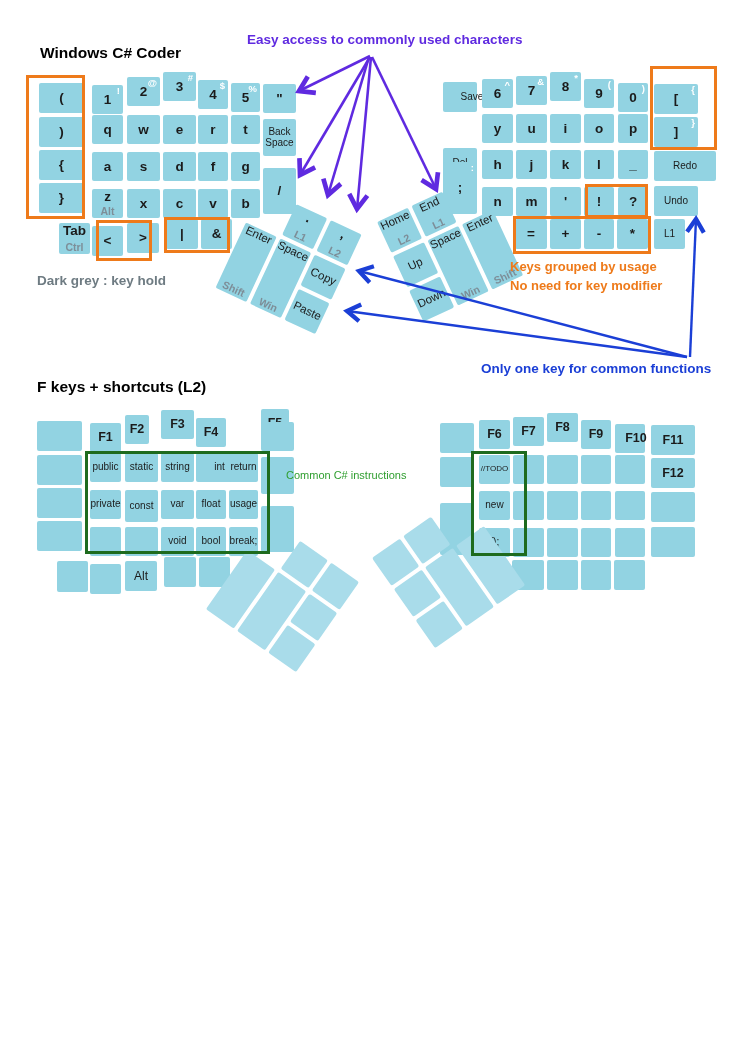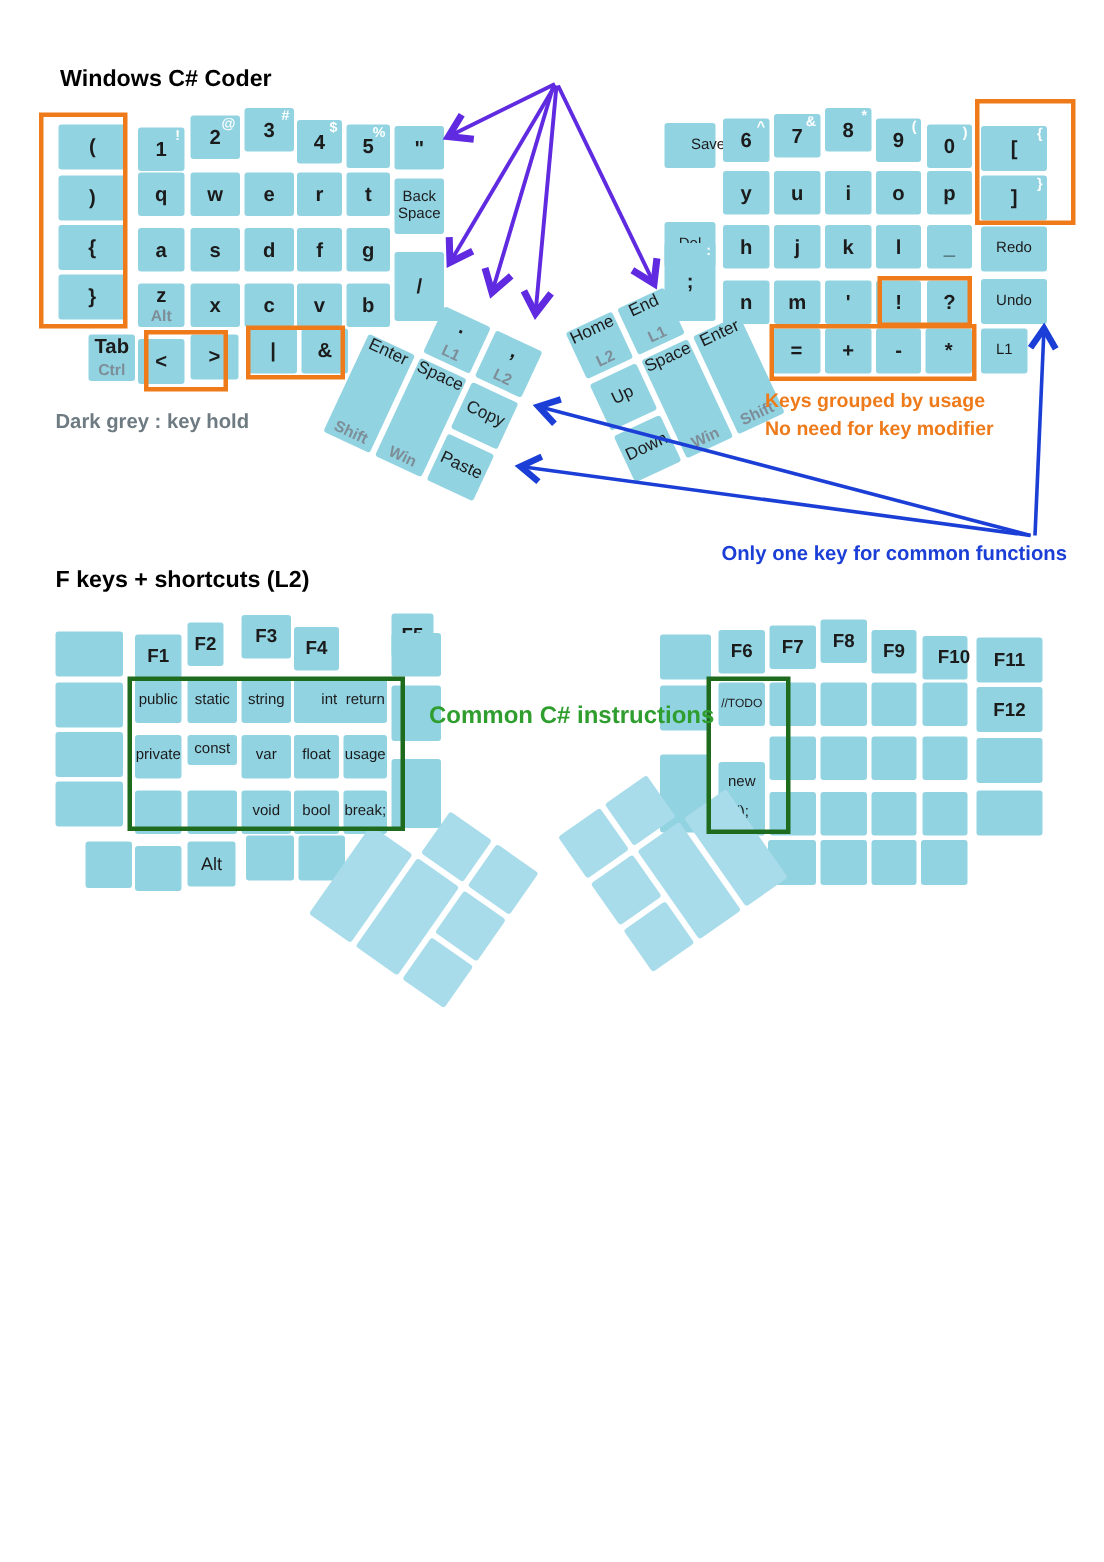--- a/index.html
+++ b/index.html
@@ -21,29 +21,30 @@
   .cluster{position:absolute;width:112px;height:112px;transform-origin:0 0;z-index:10;}
   .cluster .key{z-index:10;}
   .obox{position:absolute;border:3px solid var(--orange,#ee7a1a);z-index:30;box-sizing:border-box;}
   .gbox{position:absolute;border:3px solid var(--greenbox,#1e6b1e);z-index:30;box-sizing:border-box;}
   .annot{position:absolute;z-index:35;white-space:nowrap;}
   .t-title{font-weight:bold;font-size:15.5px;color:#000;}
   .a-purple{color:var(--purple,#5f2ae0);font-size:13.5px;font-weight:600;}
   .a-grey{color:var(--greynote,#6e7b82);font-size:13.5px;font-weight:bold;}
   .a-orange{color:var(--orange,#ee7a1a);font-size:13px;font-weight:600;}
   .a-blue{color:var(--blue,#1b3fd6);font-size:13.5px;font-weight:600;}
-  .a-green{color:var(--greentext,#2f9e2f);font-size:16px;font-weight:700;}
+  .a-green{color:var(--greentext,#2f9e2f);font-size:11px;font-weight:400;}
   #arrows{position:absolute;left:0;top:0;z-index:40;pointer-events:none;}
 </style>
 </head>
 <body>
 
 <div id="board">
 
   <div class="annot t-title" style="left:40px;top:44px">Windows C# Coder</div>
+  <div class="annot a-purple" style="left:247px;top:32px">Easy access to commonly used characters</div>
   <div class="annot a-grey" style="left:37px;top:273px">Dark grey : key hold</div>
   <div class="annot a-orange" style="left:510px;top:259px">Keys grouped by usage</div>
   <div class="annot a-orange" style="left:510px;top:278px">No need for key modifier</div>
   <div class="annot a-blue" style="left:481px;top:361px">Only one key for common functions</div>
   <div class="annot t-title" style="left:37px;top:378px">F keys + shortcuts (L2)</div>
   <div class="annot a-green" style="left:286px;top:469px">Common C# instructions</div>
 
   <div class="obox" style="left:26px;top:75px;width:59px;height:144px"></div>
   <div class="obox" style="left:96px;top:220px;width:56px;height:41px"></div>
   <div class="obox" style="left:164px;top:217px;width:66px;height:36px"></div>
@@ -255,21 +256,21 @@
       <span class="lab big">?</span>
     </div>
     <div class="key" style="left: 654px; top: 84px; width: 44px; height: 30px;">
       <span class="sup">{</span>
       <span class="lab big">[</span>
     </div>
     <div class="key" style="left: 654px; top: 117px; width: 44px; height: 30px;">
       <span class="sup">}</span>
       <span class="lab big">]</span>
     </div>
-    <div class="key" style="left: 654px; top: 151px; width: 44px; height: 30px;">
+    <div class="key" style="left: 654px; top: 151px; width: 62px; height: 30px;">
       <span class="lab word">Redo</span>
     </div>
     <div class="key" style="left: 654px; top: 186px; width: 44px; height: 30px;">
       <span class="lab word">Undo</span>
     </div>
     <div class="key" style="left: 515px; top: 219px; width: 32px; height: 30px;">
       <span class="lab big">=</span>
     </div>
     <div class="key" style="left: 550px; top: 219px; width: 31px; height: 30px;">
       <span class="lab big">+</span>
@@ -296,21 +297,21 @@
     <div class="key" style="left: 90px; top: 490px; width: 31px; height: 29px;">
       <span class="lab word">private</span>
     </div>
     <div class="key" style="left: 90px; top: 527px; width: 31px; height: 29px;"></div>
     <div class="key" style="left: 125px; top: 415px; width: 24px; height: 29px;">
       <span class="lab fkey">F2</span>
     </div>
     <div class="key" style="left: 125px; top: 453px; width: 33px; height: 29px;">
       <span class="lab word">static</span>
     </div>
-    <div class="key" style="left: 125px; top: 490px; width: 33px; height: 20px;">
+    <div class="key" style="left: 125px; top: 490px; width: 33px; height: 32px;">
       <span class="lab word">const</span>
     </div>
     <div class="key" style="left: 125px; top: 527px; width: 33px; height: 29px;"></div>
     <div class="key" style="left: 161px; top: 410px; width: 33px; height: 29px;">
       <span class="lab fkey">F3</span>
     </div>
     <div class="key" style="left: 161px; top: 453px; width: 33px; height: 29px;">
       <span class="lab word">string</span>
     </div>
     <div class="key" style="left: 161px; top: 490px; width: 33px; height: 29px;">
@@ -355,21 +356,21 @@
     <div class="key" style="left: 199px; top: 557px; width: 31px; height: 30px;"></div>
     <div class="key" style="left: 440px; top: 423px; width: 34px; height: 30px;"></div>
     <div class="key" style="left: 440px; top: 457px; width: 34px; height: 30px;"></div>
     <div class="key" style="left: 440px; top: 503px; width: 34px; height: 52px;"></div>
     <div class="key" style="left: 479px; top: 420px; width: 31px; height: 29px;">
       <span class="lab fkey">F6</span>
     </div>
     <div class="key" style="left: 479px; top: 455px; width: 31px; height: 29px;">
       <span class="lab word" style="font-size: 8px;">//TODO</span>
     </div>
-    <div class="key" style="left: 479px; top: 491px; width: 31px; height: 29px; margin-top: 17px;">
+    <div class="key" style="left: 479px; top: 491px; width: 31px; height: 29px;">
       <span class="lab word">new</span>
     </div>
     <div class="key" style="left: 479px; top: 528px; width: 31px; height: 29px;">
       <span class="lab word">();</span>
     </div>
     <div class="key" style="left: 513px; top: 417px; width: 31px; height: 29px;">
       <span class="lab fkey">F7</span>
     </div>
     <div class="key" style="left: 513px; top: 455px; width: 31px; height: 29px;"></div>
     <div class="key" style="left: 513px; top: 491px; width: 31px; height: 29px;"></div>

